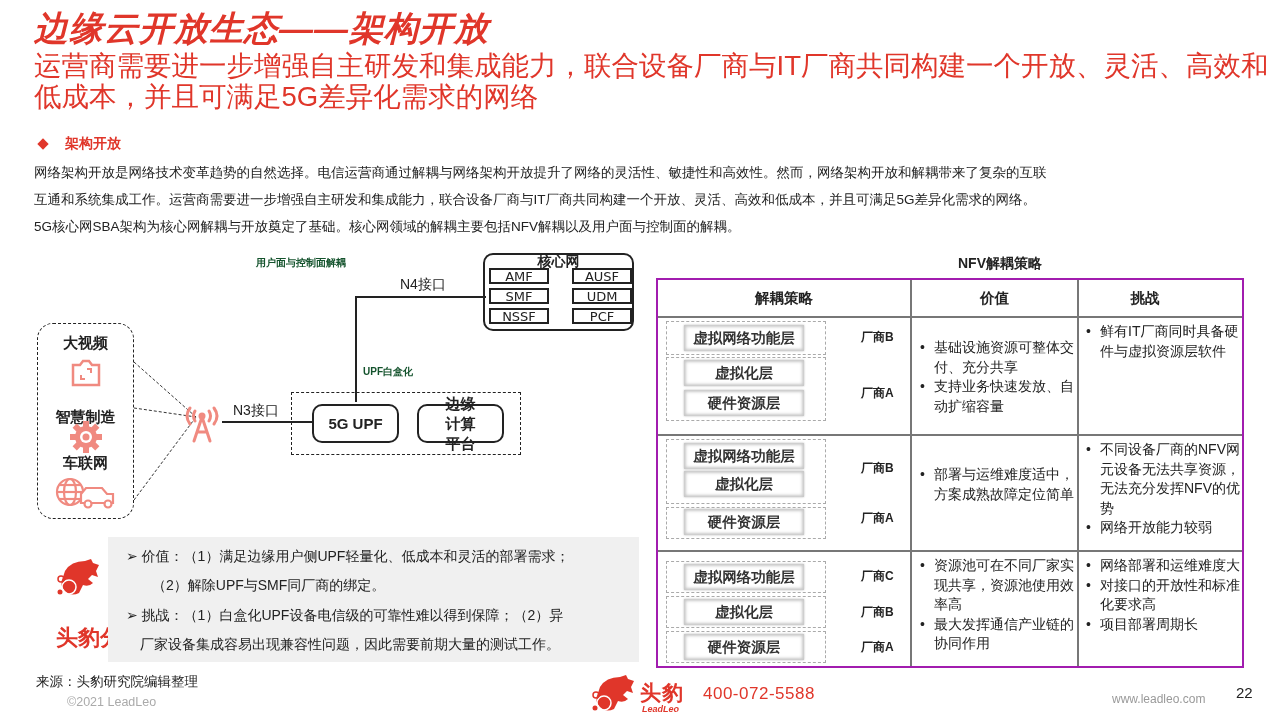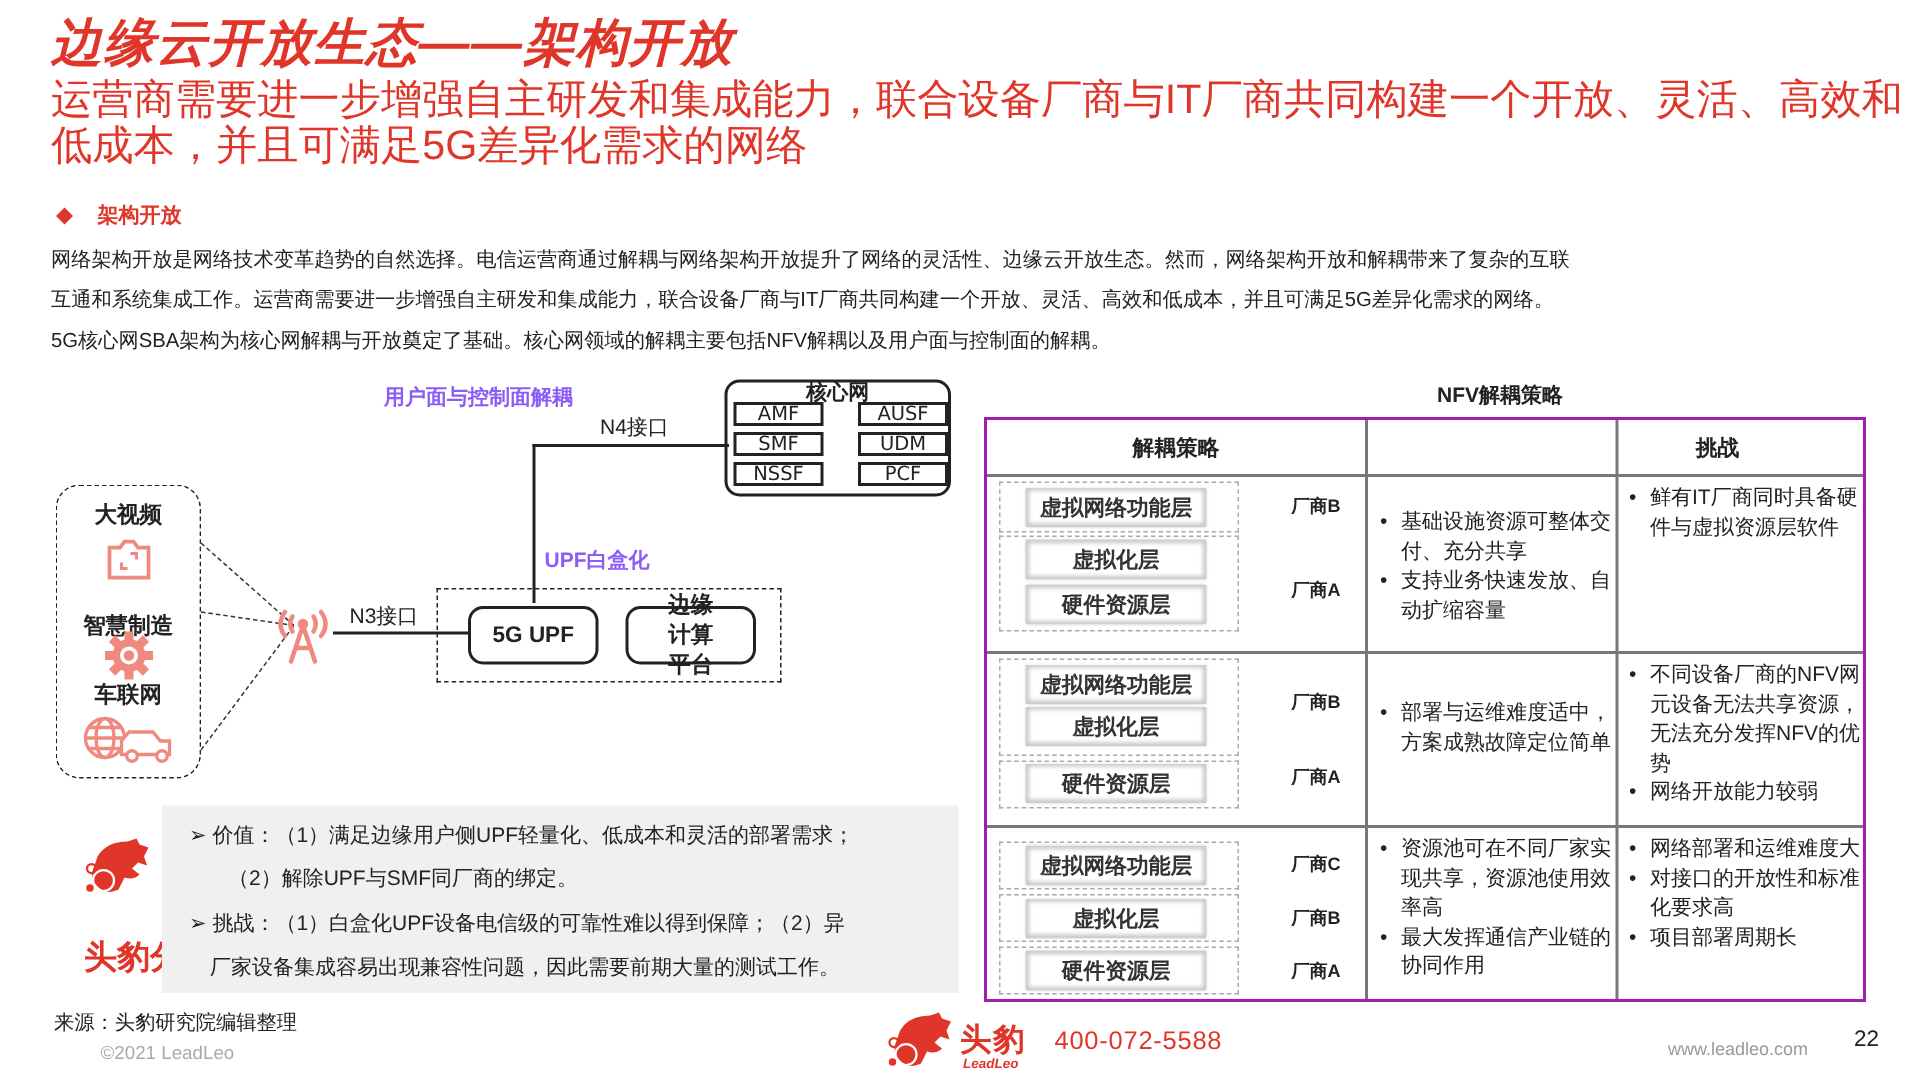--- a/index.html
+++ b/index.html
@@ -6,21 +6,21 @@
     html, body { width: 1280px; height: 720px; overflow: hidden; background: #ffffff; }
     body { position: relative; font-family: "Liberation Sans", "DejaVu Sans", sans-serif; color: #222; }
 
     .title { position: absolute; left: 34px; top: 6px; font-size: 34px; font-weight: bold; color: #e0362a; letter-spacing: 1px; white-space: nowrap; font-style: italic; }
     .subtitle { position: absolute; left: 34px; top: 50px; width: 1240px; font-size: 27.5px; line-height: 31px; color: #e0362a; }
     .section-head { position: absolute; left: 36px; top: 135px; font-size: 14px; font-weight: bold; color: #e0362a; display: flex; align-items: center; }
     .section-head .diamond { display: inline-block; width: 8px; height: 8px; background: #e0362a; transform: rotate(45deg); margin-right: 18px; margin-left: 3px; }
     .body-text { position: absolute; left: 34px; top: 159px; width: 1220px; font-size: 13.5px; line-height: 27px; color: #222; }
 
     
-    .diag-label { position: absolute; font-size: 14px; font-weight: bold; color: #8b5cf6; white-space: nowrap; }
+    .diag-label { position: absolute; font-size: 10px; font-weight: bold; color: #14532d; white-space: nowrap; }
     .iface-label { position: absolute; font-size: 14px; color: #222; white-space: nowrap; }
     .dashed-box { position: absolute; border: 1.5px dashed #222; }
     .solid-box { position: absolute; border: 2px solid #222; border-radius: 10px; background: #fff; display: flex; align-items: center; justify-content: center; text-align: center; font-weight: bold; font-size: 15px; line-height: 20px; }
     .core-box { position: absolute; left: 483px; top: 253px; width: 151px; height: 78px; border: 2px solid #222; border-radius: 10px; }
     .core-title { position: absolute; left: 0; right: 0; top: -2px; text-align: center; font-size: 14px; font-weight: bold; }
     .nf { position: absolute; width: 60px; height: 16px; border: 2px solid #222; font-size: 13px; line-height: 13px; text-align: center; font-family: "DejaVu Sans", sans-serif; }
     .line { position: absolute; background: #222; }
     .apps-box { position: absolute; left: 37px; top: 323px; width: 97px; height: 196px; border: 1.5px dashed #222; border-radius: 16px; }
     .app-label { position: absolute; left: 0; right: 0; text-align: center; font-size: 15px; font-weight: bold; }
     .app-icon { position: absolute; left: 50%; transform: translateX(-50%); }
@@ -56,21 +56,21 @@
 <body>
 
 <div class="title">边缘云开放生态——架构开放</div>
 <div class="subtitle">运营商需要进一步增强自主研发和集成能力，联合设备厂商与IT厂商共同构建一个开放、灵活、高效和低成本，并且可满足5G差异化需求的网络</div>
 
 <div class="section-head">
   <span class="diamond"></span>
   <span>架构开放</span>
 </div>
 <div class="body-text">
-  <div>网络架构开放是网络技术变革趋势的自然选择。电信运营商通过解耦与网络架构开放提升了网络的灵活性、边缘云开放生态。然而，网络架构开放和解耦带来了复杂的互联</div>
+  <div>网络架构开放是网络技术变革趋势的自然选择。电信运营商通过解耦与网络架构开放提升了网络的灵活性、敏捷性和高效性。然而，网络架构开放和解耦带来了复杂的互联</div>
   <div>互通和系统集成工作。运营商需要进一步增强自主研发和集成能力，联合设备厂商与IT厂商共同构建一个开放、灵活、高效和低成本，并且可满足5G差异化需求的网络。</div>
   <div>5G核心网SBA架构为核心网解耦与开放奠定了基础。核心网领域的解耦主要包括NFV解耦以及用户面与控制面的解耦。</div>
 </div>
 
 <div>
   <div class="diag-label" style="left:256px; top:256px;">用户面与控制面解耦</div>
 
   <div class="apps-box">
     <div class="app-label" style="top:10px;">大视频</div>
     <svg class="app-icon" style="top:35px;" width="32" height="28" viewBox="0 0 32 28">
@@ -161,20 +161,21 @@
 
 <div class="table-title">NFV解耦策略</div>
 <div class="nfv-table">
   <div class="vline" style="left:252px;"></div>
   <div class="vline" style="left:419px;"></div>
   <div class="hline" style="top:36px;"></div>
   <div class="hline" style="top:154px;"></div>
   <div class="hline" style="top:270px;"></div>
 
   <div class="th" style="left:0; width:252px;">解耦策略</div>
+  <div class="th" style="left:254px; width:165px;">价值</div>
   <div class="th" style="left:421px; width:132px;">挑战</div>
 
   <div>
     <div class="layer-group" style="left:8px; top:41px; width:160px; height:34px;"></div>
     <div class="layer-group" style="left:8px; top:77px; width:160px; height:64px;"></div>
     <div class="layer" style="left:26px; top:45px; width:120px;">虚拟网络功能层</div>
     <div class="layer" style="left:26px; top:80px; width:120px;">虚拟化层</div>
     <div class="layer" style="left:26px; top:110px; width:120px;">硬件资源层</div>
     <div class="vendor" style="left:203px; top:49px;">厂商B</div>
     <div class="vendor" style="left:203px; top:105px;">厂商A</div>

